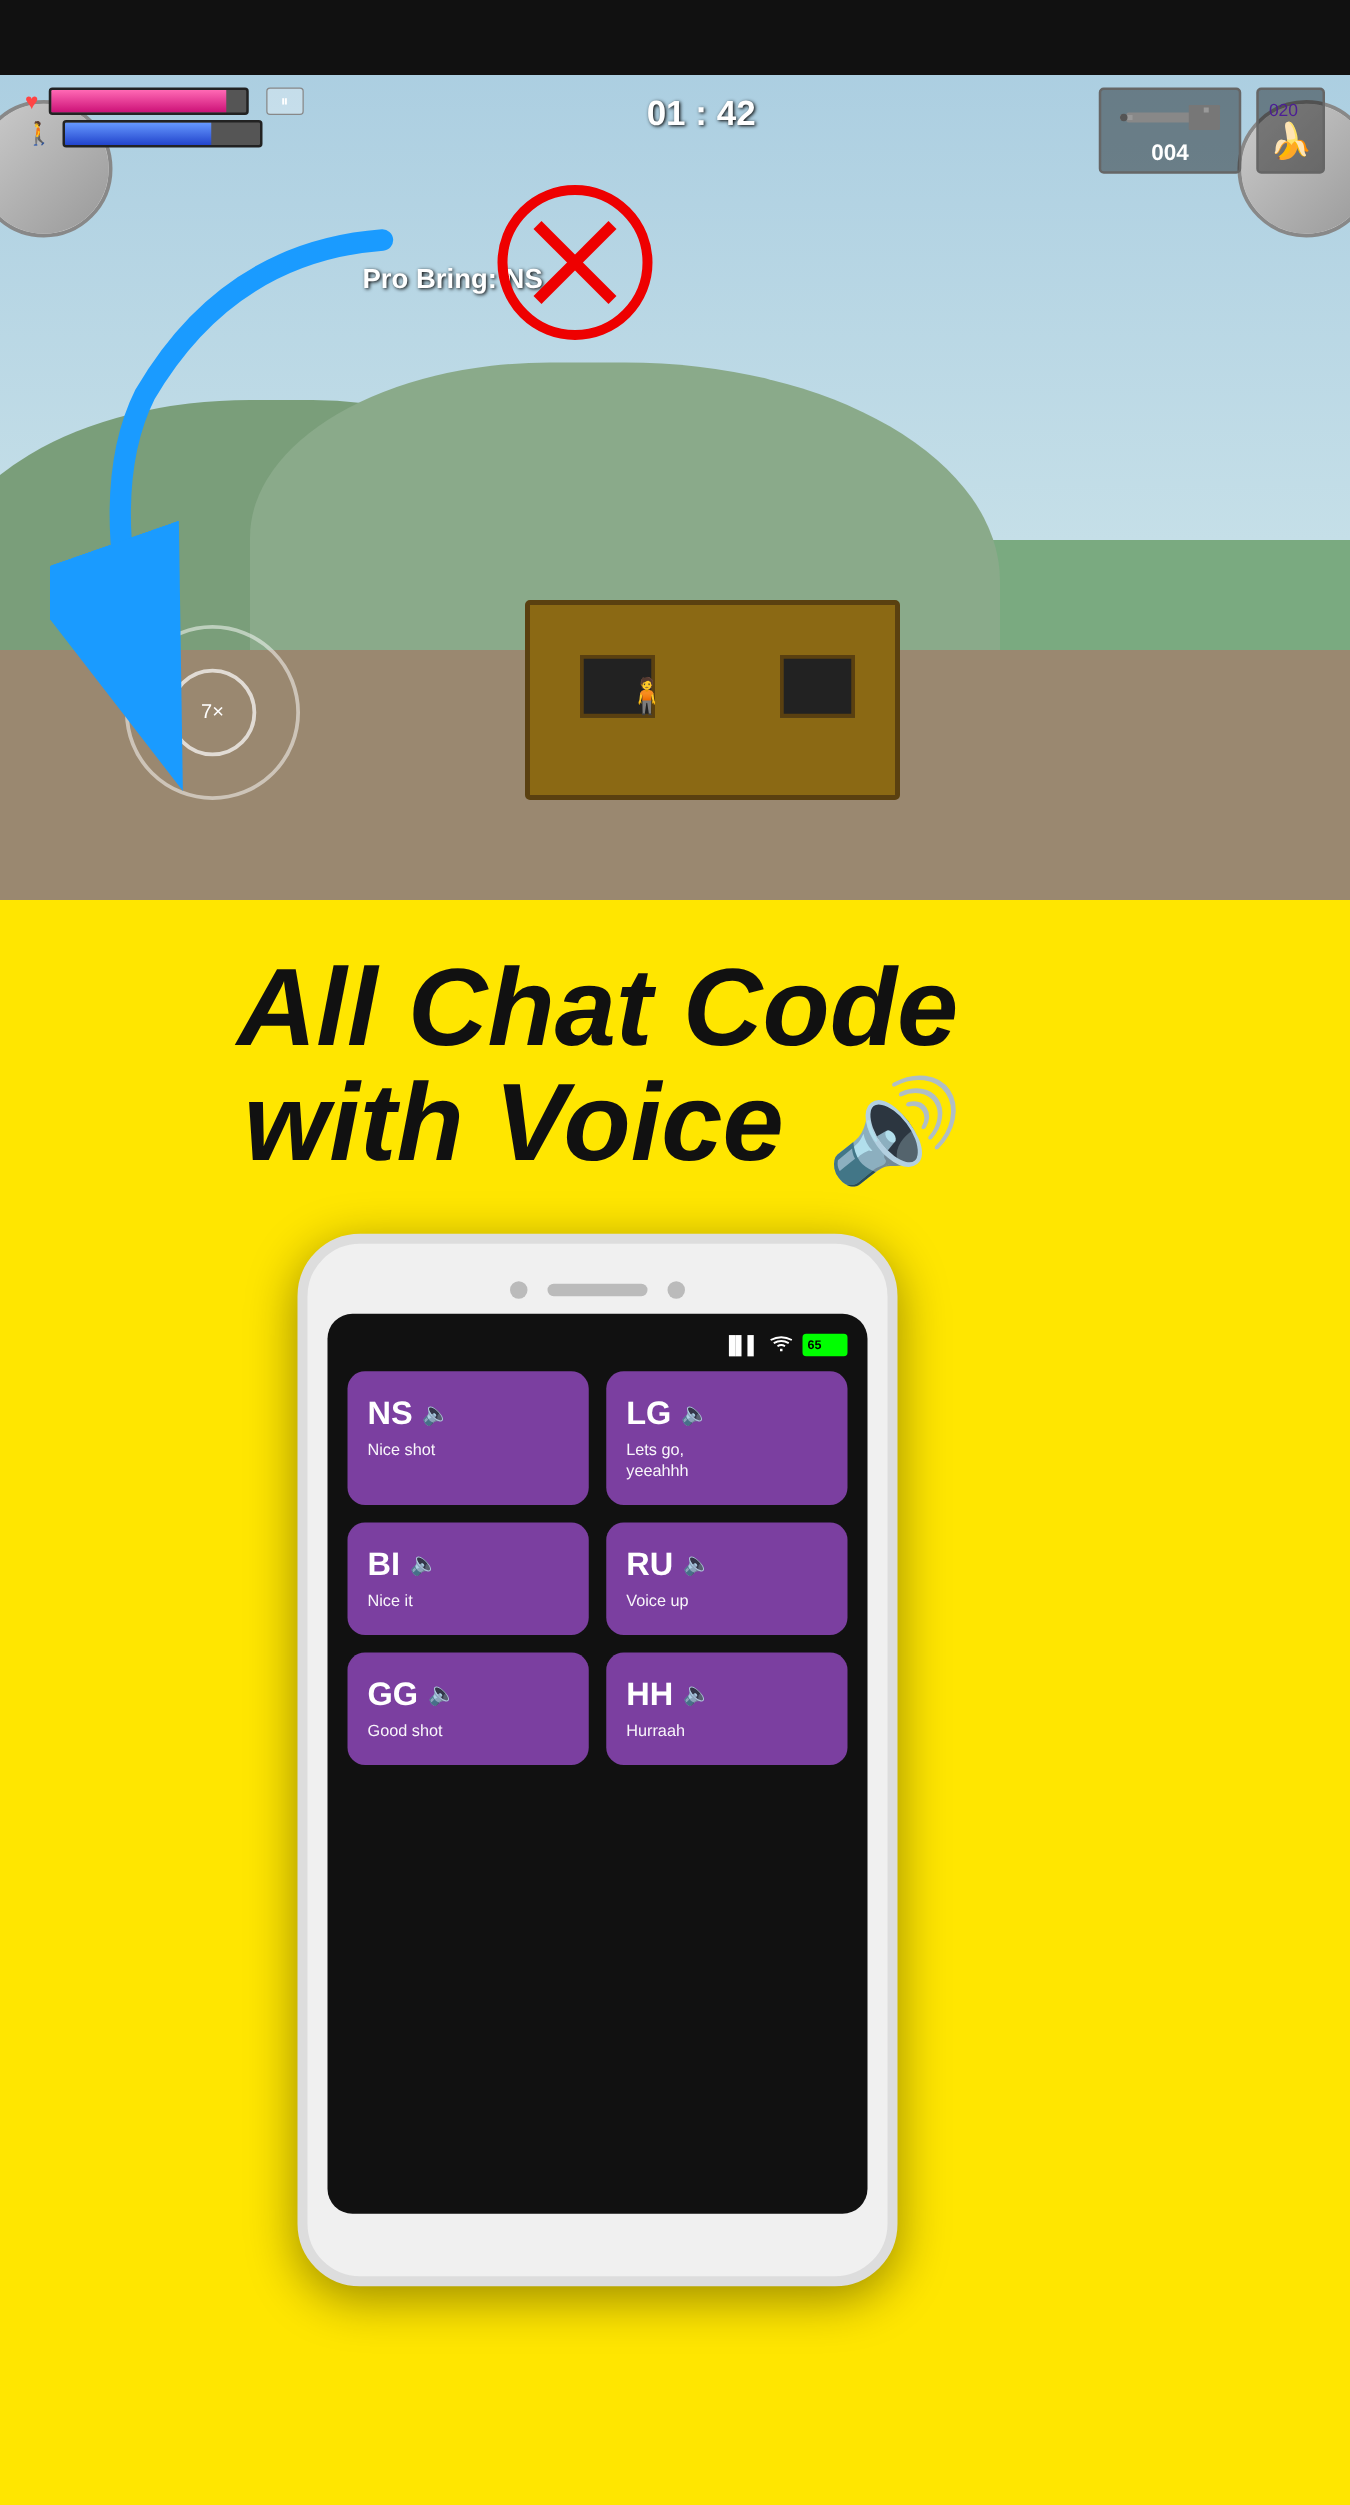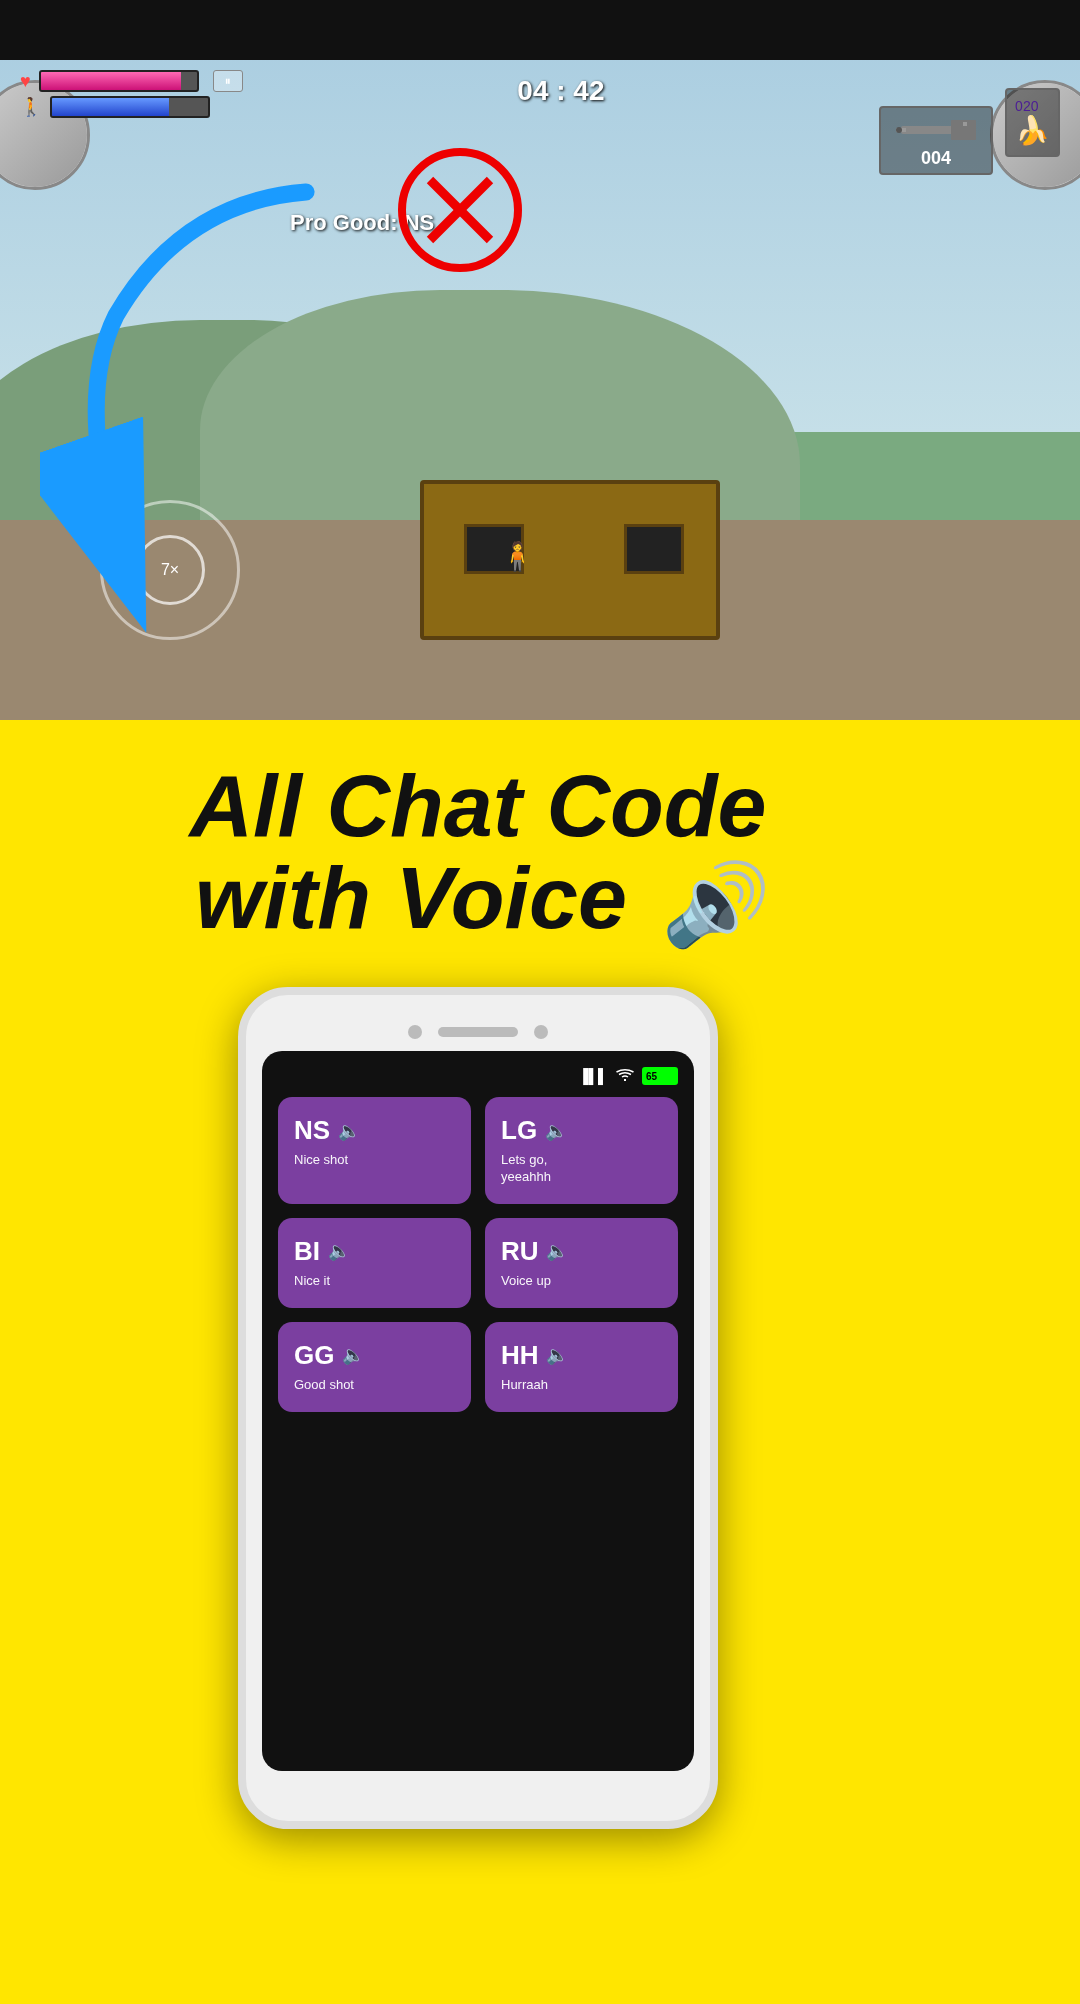--- a/index.html
+++ b/index.html
@@ -111,21 +111,20 @@
     }
 
     .weapon-box {
       background: rgba(0,0,0,0.4);
       border: 2px solid #666;
       border-radius: 4px;
       padding: 4px 10px;
       display: flex;
       flex-direction: column;
       align-items: center;
-      margin-top: 36px;
     }
 
     .ammo-count {
       color: white;
       font-size: 18px;
       font-weight: bold;
     }
 
     .grenade-box {
       background: rgba(0,0,0,0.4);
@@ -468,21 +467,21 @@
         <div class="pause-btn">⏸</div>
       </div>
       <div class="health-bar-row">
         <span class="heart-icon">🚶</span>
         <div class="health-bar">
           <div class="stamina-fill"></div>
         </div>
       </div>
     </div>
 
-    <div class="hud-center">04 : 42</div>
+    <div class="hud-center">01 : 42</div>
 
     <div class="hud-right">
       <div class="weapon-box">
 
         <svg width="90" height="36" viewBox="0 0 90 36">
           <rect x="10" y="14" width="70" height="8" fill="#888" rx="2"></rect>
           <rect x="60" y="8" width="25" height="20" fill="#777" rx="1"></rect>
           <rect x="5" y="16" width="10" height="4" fill="#999"></rect>
           <rect x="72" y="10" width="4" height="4" fill="#999"></rect>
           <circle cx="8" cy="18" r="3" fill="#555"></circle>
@@ -490,21 +489,21 @@
         <span class="ammo-count">004</span>
       </div>
       <div class="grenade-box">
         <div style="color:#4c1d95; font-size:14px;">020</div>
         <div style="font-size:28px;">🍌</div>
       </div>
     </div>
   </div>
 
   <div class="pro-player-label">
-    <span>Pro Good</span>: <span>NS</span>
+    <span>Pro Bring</span>: <span>NS</span>
   </div>
 
   <div class="ns-circle">
     <svg width="140" height="140" viewBox="0 0 140 140">
 
       <circle cx="70" cy="70" r="58" stroke="#e00" stroke-width="8" fill="none"></circle>
 
       <line x1="40" y1="40" x2="100" y2="100" stroke="#e00" stroke-width="9"></line>
       <line x1="100" y1="40" x2="40" y2="100" stroke="#e00" stroke-width="9"></line>
     </svg>

